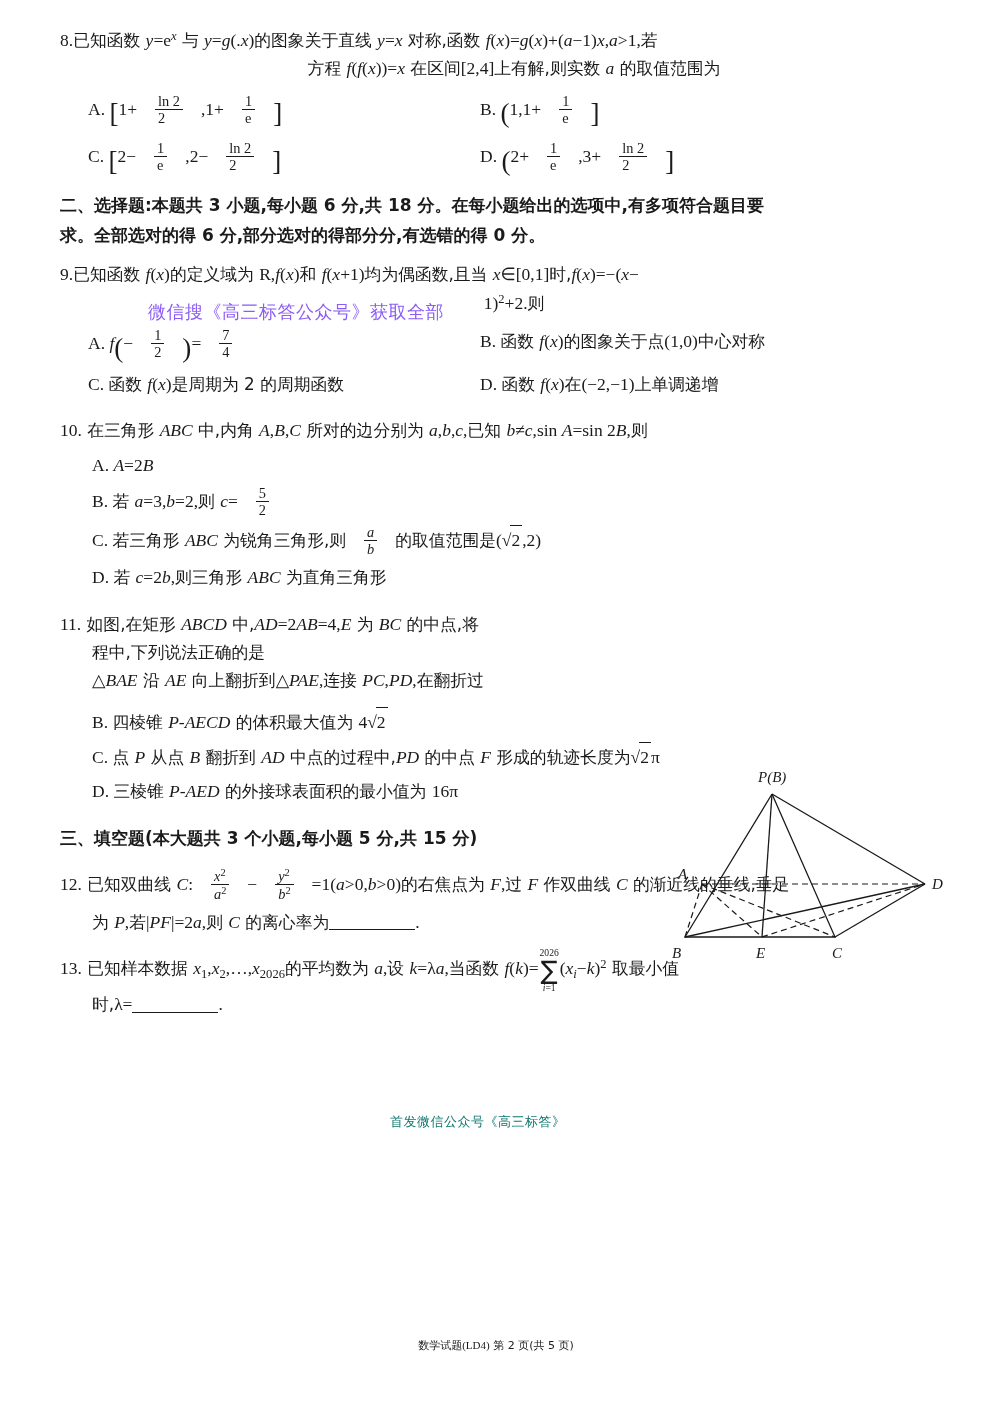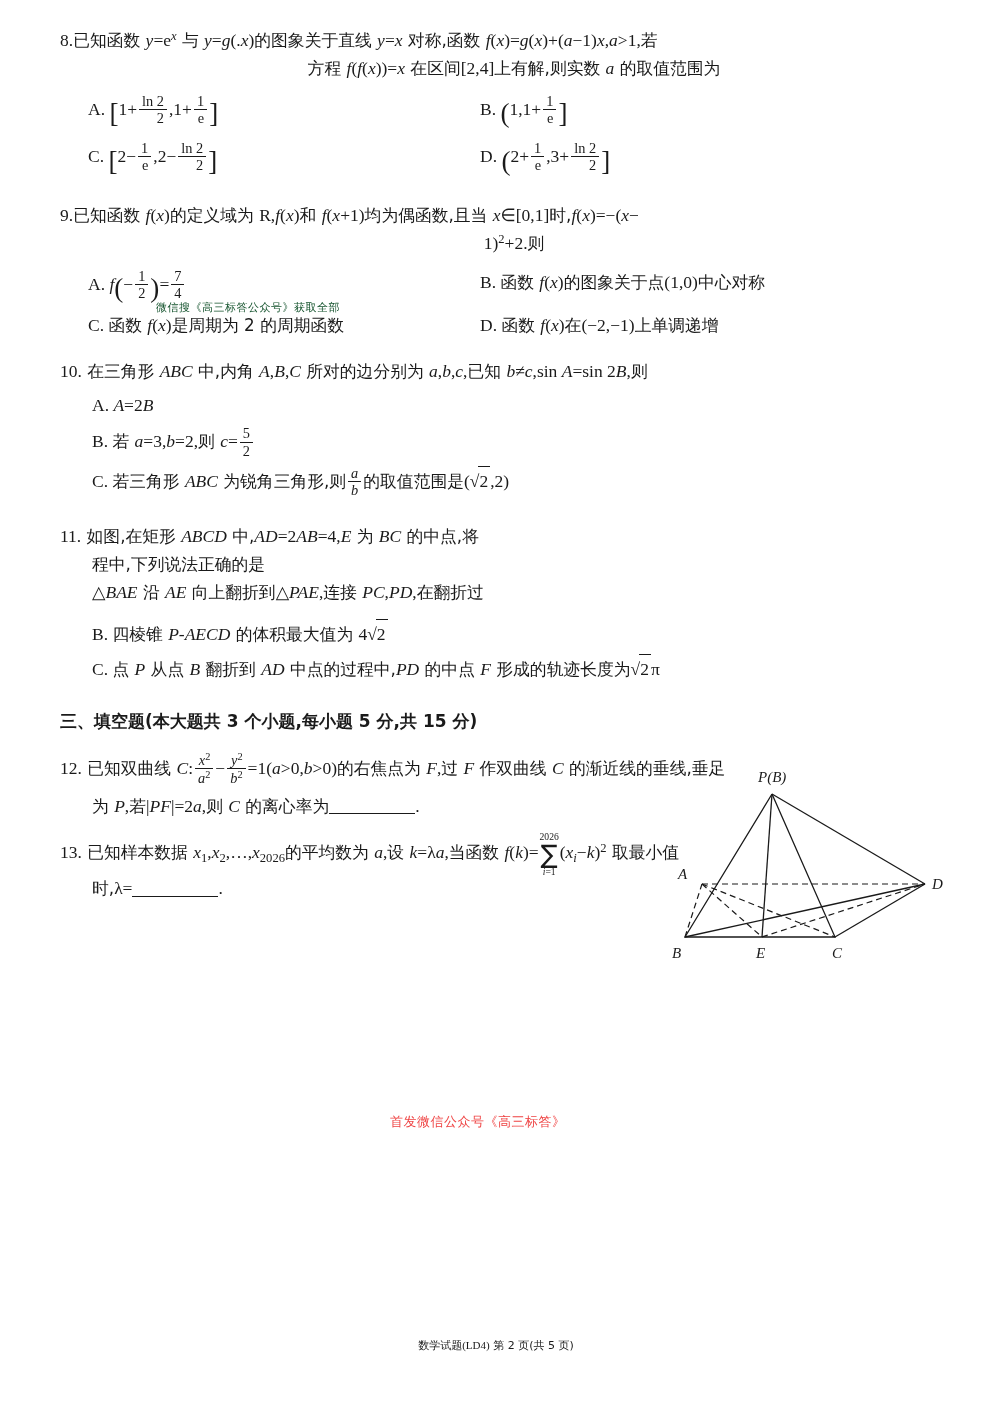--- a/index.html
+++ b/index.html
@@ -44,24 +44,24 @@
   .opts-row {
     display: flex;
     font-size: 17.5px;
     line-height: 1.6;
   }
   .opt-a { width: 420px; padding-left: 28px; box-sizing: border-box; }
   .opt-b { flex: 1; }
   .frac {
     display: inline-block;
     vertical-align: -0.55em;
-    text-align: right;
+    text-align: left;
     font-size: 0.82em;
     line-height: 1.12;
-    margin: 0 2px;
+    margin: 0 18px;
   }
   .frac .num { display: block; padding: 0 3px; }
   .frac .den { display: block; border-top: 1px solid #1a1a1a; padding: 0 3px; }
   .bigpar {
     display: inline-block;
     font-size: 1.55em;
     vertical-align: -0.28em;
     line-height: 0.8;
     font-family: "Liberation Serif", serif;
   }
@@ -75,35 +75,35 @@
   .sup { font-size: 0.72em; vertical-align: 0.45em; }
   .sqrt {
     display: inline-block;
     border-top: 1px solid #1a1a1a;
     padding: 0 2px 0 1px;
     margin-left: -1px;
   }
   .radical { display: inline-block; }
   .watermark1 {
     position: absolute;
-    left: 156px;
+    left: 148px;
     top: 300px;
     font-family: "DejaVu Sans", sans-serif;
-    font-size: 11px;
-    color: #14532d;
+    font-size: 18px;
+    color: #8b5cf6;
     letter-spacing: 0.5px;
     white-space: nowrap;
   }
   .watermark2 {
     position: absolute;
     left: 390px;
     top: 1113px;
     font-family: "DejaVu Sans", sans-serif;
     font-size: 13px;
-    color: #ef4444;
+    color: #0f766e;
     letter-spacing: 0.5px;
     white-space: nowrap;
   }
   .figure {
     position: absolute;
     left: 640px;
     top: 762px;
     width: 330px;
     height: 220px;
   }
@@ -191,20 +191,28 @@
         </div>
         <div class="opt-b">
           <span class="mn">D.</span>
           <span class="bigpar">(</span><span class="mn">2+</span><span class="frac"><span class="num">1</span><span class="den">e</span></span><span class="mn">,3+</span><span class="frac"><span class="num">ln 2</span><span class="den">2</span></span><span class="bigpar">]</span>
         </div>
       </div>
     </div>
 
     <div class="spacer14"></div>
 
+    <div>
+      <div class="sec-title">
+        <span>二、选择题:</span><span>本题共 3 小题,每小题 6 分,共 18 分。在每小题给出的选项中,有多项符合题目要</span>
+      </div>
+      <div class="sec-title">
+        <span>求。全部选对的得 6 分,部分选对的得部分分,有选错的得 0 分。</span>
+      </div>
+    </div>
 
     <div class="spacer10"></div>
 
     <div class="q">
       <div class="line">
         <span>9.</span><span class="cn">已知函数 </span><span class="mi">f</span><span class="mn">(</span><span class="mi">x</span><span class="mn">)</span><span class="cn">的定义域为 </span><span class="mn">R,</span><span class="mi">f</span><span class="mn">(</span><span class="mi">x</span><span class="mn">)</span><span class="cn">和 </span><span class="mi">f</span><span class="mn">(</span><span class="mi">x</span><span class="mn">+1)</span><span class="cn">均为偶函数,且当 </span><span class="mi">x</span><span class="mn">∈[0,1]</span><span class="cn">时,</span><span class="mi">f</span><span class="mn">(</span><span class="mi">x</span><span class="mn">)=−(</span><span class="mi">x</span><span class="mn">−</span>
       </div>
       <div class="line indent1">
         <span class="mn">1)</span><span class="sup mn">2</span><span class="mn">+2.</span><span class="cn">则</span>
       </div>
@@ -240,20 +248,23 @@
       </div>
       <div class="spacer6"></div>
       <div class="line indent2">
         <span class="mn">B.</span> <span class="cn">若 </span><span class="mi">a</span><span class="mn">=3,</span><span class="mi">b</span><span class="mn">=2,</span><span class="cn">则 </span><span class="mi">c</span><span class="mn">=</span><span class="frac"><span class="num">5</span><span class="den">2</span></span>
       </div>
       <div class="spacer6"></div>
       <div class="line indent2">
         <span class="mn">C.</span> <span class="cn">若三角形 </span><span class="mi">ABC</span><span class="cn"> 为锐角三角形,则</span><span class="frac"><span class="num mi">a</span><span class="den mi">b</span></span><span class="cn">的取值范围是</span><span class="mn">(</span><span class="radical">√<span class="sqrt">2</span></span><span class="mn">,2)</span>
       </div>
       <div class="spacer6"></div>
+      <div class="line indent2">
+        <span class="mn">D.</span> <span class="cn">若 </span><span class="mi">c</span><span class="mn">=2</span><span class="mi">b</span><span class="mn">,</span><span class="cn">则三角形 </span><span class="mi">ABC</span><span class="cn"> 为直角三角形</span>
+      </div>
     </div>
 
     <div class="spacer14"></div>
 
     <div class="q q11wrap">
       <div class="line">
         <span>11.</span><span class="cn"> 如图,在矩形 </span><span class="mi">ABCD</span><span class="cn"> 中,</span><span class="mi">AD</span><span class="mn">=2</span><span class="mi">AB</span><span class="mn">=4,</span><span class="mi">E</span><span class="cn"> 为 </span><span class="mi">BC</span><span class="cn"> 的中点,将</span>
       </div>
       <div class="line indent2">
         <span class="cn">程中,下列说法正确的是</span>
@@ -264,20 +275,23 @@
       <div class="spacer6"></div>
       <div class="spacer6"></div>
       <div class="line indent2">
         <span class="mn">B.</span> <span class="cn">四棱锥 </span><span class="mi">P</span><span class="mn">-</span><span class="mi">AECD</span><span class="cn"> 的体积最大值为 </span><span class="mn">4</span><span class="radical">√<span class="sqrt">2</span></span>
       </div>
       <div class="spacer6"></div>
       <div class="line indent2">
         <span class="mn">C.</span> <span class="cn">点 </span><span class="mi">P</span><span class="cn"> 从点 </span><span class="mi">B</span><span class="cn"> 翻折到 </span><span class="mi">AD</span><span class="cn"> 中点的过程中,</span><span class="mi">PD</span><span class="cn"> 的中点 </span><span class="mi">F</span><span class="cn"> 形成的轨迹长度为</span><span class="radical">√<span class="sqrt">2</span></span><span class="mn">π</span>
       </div>
       <div class="spacer6"></div>
+      <div class="line indent2">
+        <span class="mn">D.</span> <span class="cn">三棱锥 </span><span class="mi">P</span><span class="mn">-</span><span class="mi">AED</span><span class="cn"> 的外接球表面积的最小值为 </span><span class="mn">16π</span>
+      </div>
     </div>
 
     <div class="spacer14"></div>
 
     <div class="sec-title">
       <span>三、填空题</span><span>(本大题共 3 个小题,每小题 5 分,共 15 分)</span>
     </div>
 
     <div class="spacer14"></div>
 

